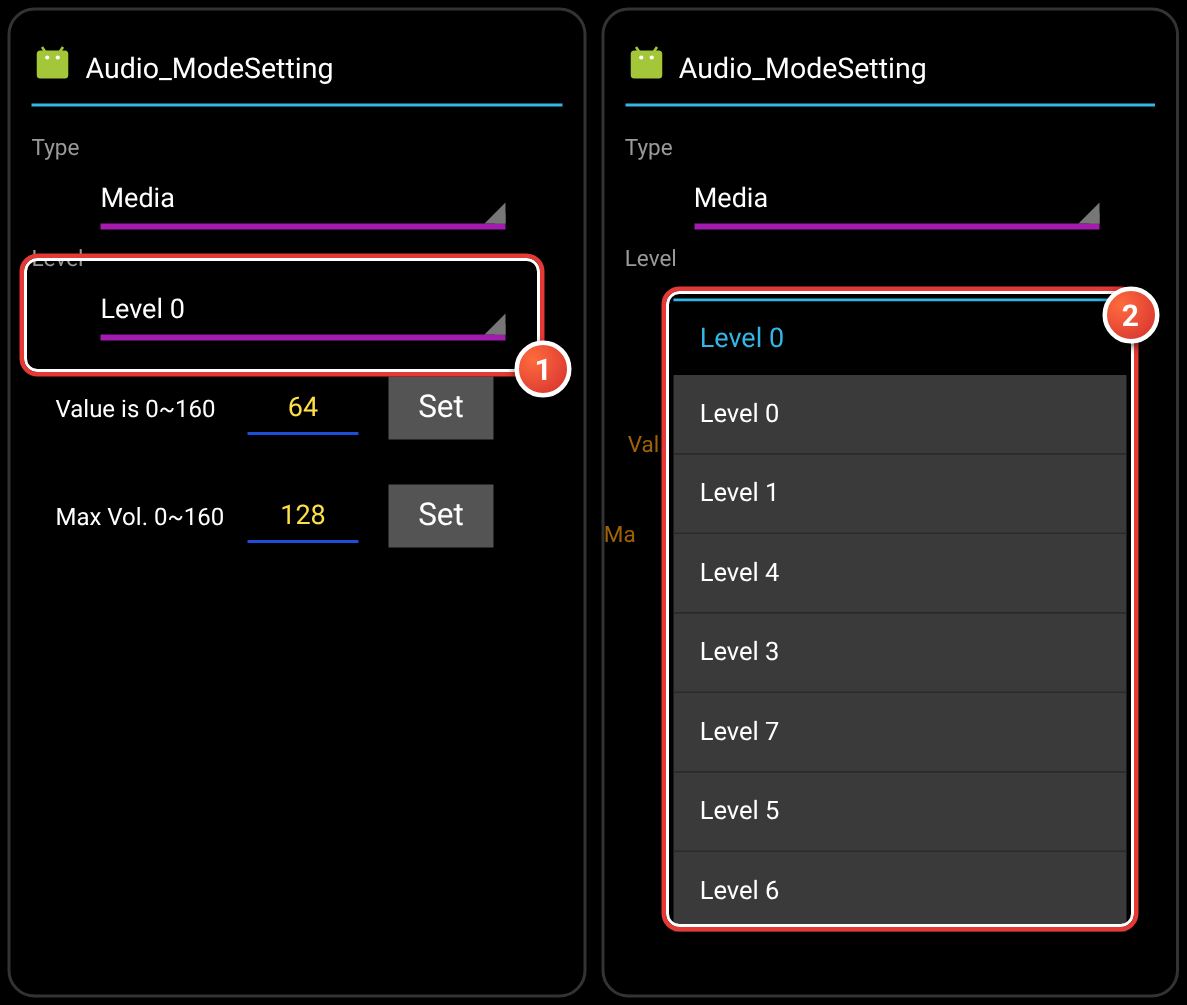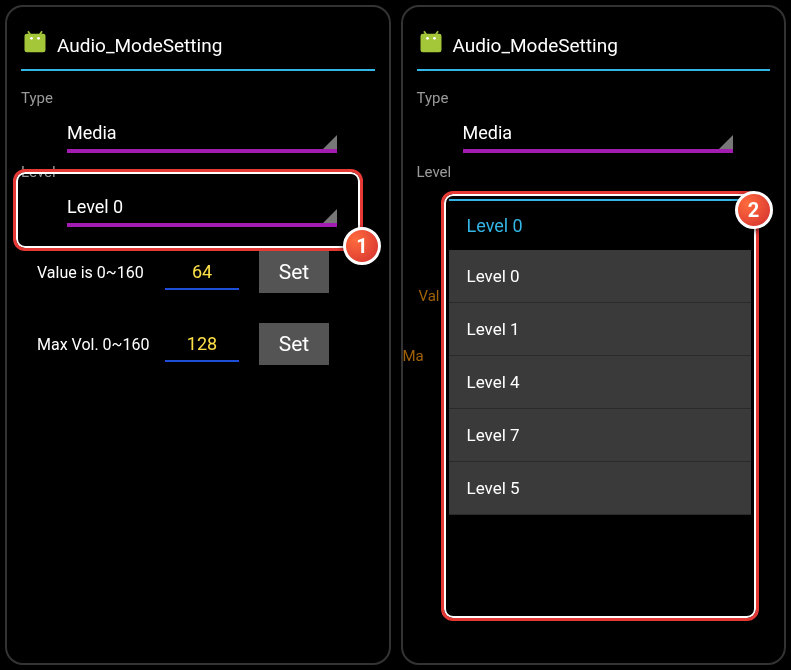--- a/index.html
+++ b/index.html
@@ -89,21 +89,23 @@
   <div class="label" style="margin-top:10px">Level</div>
 
   <span class="partial" style="left:16px; top:280px;">Val</span>
   <span class="partial" style="left:0; top:340px;">Ma</span>
 
   <div class="dropdown" style="left:46px; top:192px; width:302px;">
     <div class="dropdown-header">Level 0</div>
     <div class="dropdown-item">Level 0</div>
     <div class="dropdown-item">Level 1</div>
     <div class="dropdown-item">Level 4</div>
+    <div class="dropdown-item">Level 3</div>
     <div class="dropdown-item">Level 7</div>
     <div class="dropdown-item">Level 5</div>
+    <div class="dropdown-item">Level 6</div>
   </div>
 
   <div class="highlight" style="left:38px; top:184px; width:318px; height:430px;"></div>
   <div class="badge" style="left:332px; top:184px;">
       <span>2</span>
     </div>
 </div>
 
 </body></html>

